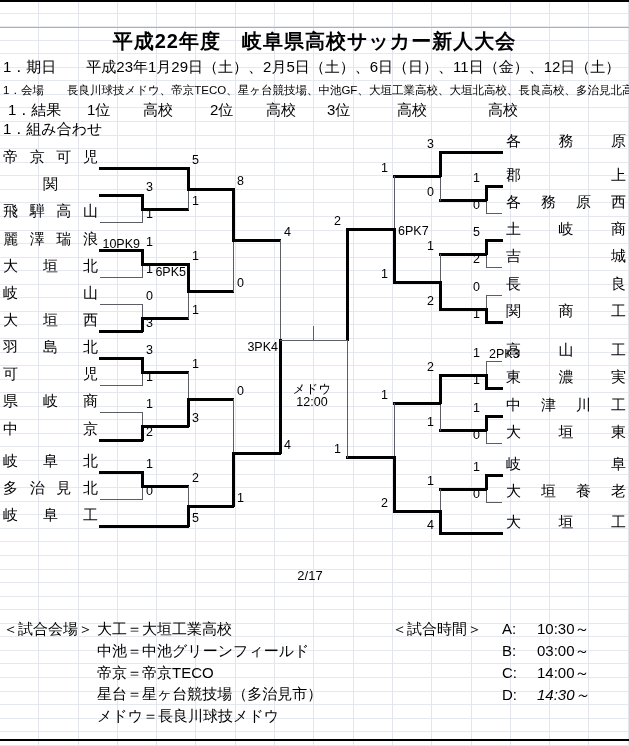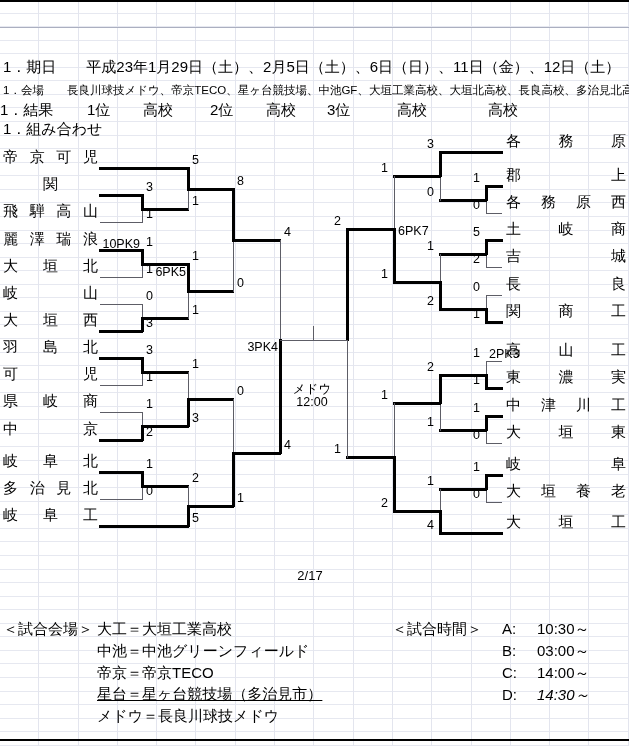--- a/index.html
+++ b/index.html
@@ -32,25 +32,26 @@
 </style>
 </head>
 <body>
 
 <div id="sheet">
 
   <div class="abs borderline" style="top:0;"></div>
   <div class="abs rule" style="top:27px;"></div>
   <div class="abs borderline" style="top:739px;"></div>
 
+  <div class="abs title">平成22年度　岐阜県高校サッカー新人大会</div>
   <div class="abs info date-line">1．期日　　平成23年1月29日（土）、2月5日（土）、6日（日）、11日（金）、12日（土）</div>
   <div class="abs info venue-line">1．会場　　長良川球技メドウ、帝京TECO、星ヶ台競技場、中池GF、大垣工業高校、大垣北高校、長良高校、多治見北高校</div>
 
   <div class="abs results-row" style="left:0;top:101px;width:629px;height:18px;">
-    <span style="left:0;">1．結果</span>
+    <span style="left:8px;">1．結果</span>
     <span style="left:87px;">1位</span>
     <span style="left:143px;">高校</span>
     <span style="left:210px;">2位</span>
     <span style="left:266px;">高校</span>
     <span style="left:327px;">3位</span>
     <span style="left:397px;">高校</span>
     <span style="left:488px;">高校</span>
   </div>
 
   <div class="abs info kumi">1．組み合わせ</div>
@@ -360,21 +361,21 @@
     </div>
 
   <div class="abs centerlbl final-venue">メドウ</div>
   <div class="abs centerlbl final-time">12:00</div>
   <div class="abs centerlbl final-date">2/17</div>
 
   <div class="abs legend" style="left:3px;top:620px;">＜試合会場＞</div>
   <div class="abs legend" style="left:97px;top:620px;">大工＝大垣工業高校</div>
   <div class="abs legend" style="left:97px;top:642px;">中池＝中池グリーンフィールド</div>
   <div class="abs legend" style="left:97px;top:664px;">帝京＝帝京TECO</div>
-  <div class="abs legend" style="left:97px;top:685px;text-decoration:underline;">星台＝星ヶ台競技場（多治見市）</div>
+  <div class="abs legend" style="left:97px;top:685px;">星台＝星ヶ台競技場（多治見市）</div>
   <div class="abs legend" style="left:97px;top:707px;">メドウ＝長良川球技メドウ</div>
 
   <div class="abs legend" style="left:392px;top:620px;">＜試合時間＞</div>
   <div class="abs legend" style="left:502px;top:620px;">A:</div>
   <div class="abs legend" style="left:537px;top:620px;">10:30～</div>
   <div class="abs legend" style="left:502px;top:642px;">B:</div>
   <div class="abs legend" style="left:537px;top:642px;">03:00～</div>
   <div class="abs legend" style="left:502px;top:664px;">C:</div>
   <div class="abs legend" style="left:537px;top:664px;">14:00～</div>
   <div class="abs legend" style="left:502px;top:686px;">D:</div>

